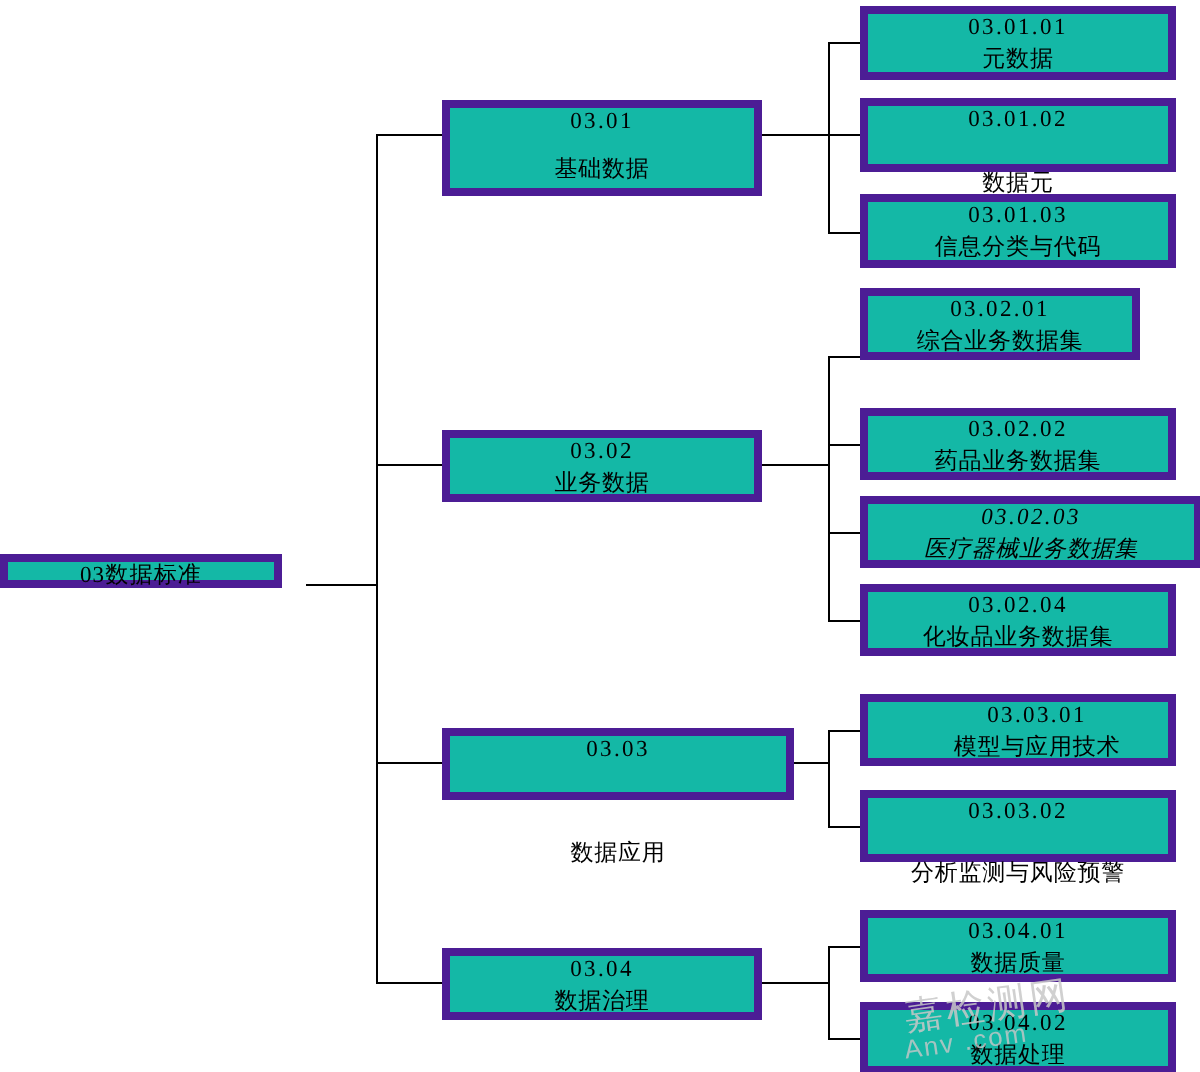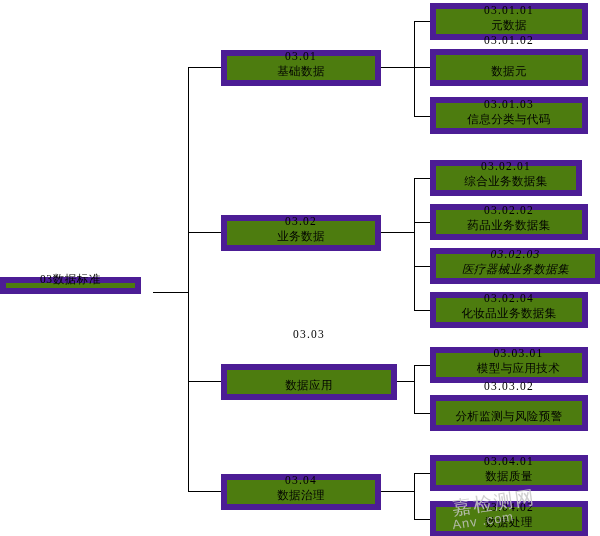--- a/index.html
+++ b/index.html
@@ -11,26 +11,26 @@
     position: relative;
     width: 600px;
     height: 536px;
     background: #ffffff;
     font-family: "Liberation Serif", serif;
     overflow: hidden;
   }
   .node {
     position: absolute;
     box-sizing: border-box;
-    border: 6px solid #4c1d95;
-    background: #4d7c0f;
+    border: 4px solid #4c1d95;
+    background: #14b8a6;
     display: flex;
     flex-direction: column;
     align-items: center;
-    justify-content: flex-end;
+    justify-content: space-between;
     text-align: center;
     color: #000000;
     font-size: 11.5px;
     line-height: 1.35;
     letter-spacing: 0.4px;
     z-index: 3;
   }
   .node .code {
     display: block;
     letter-spacing: 1.2px;
@@ -104,21 +104,21 @@
 
   <div class="line hline" style="left:381px; top:491px; width:33px;"></div>
   <div class="line vline" style="left:414px; top:473px; height:46px;"></div>
   <div class="line hline" style="left:414px; top:473px; width:16px;"></div>
   <div class="line hline" style="left:414px; top:519px; width:16px;"></div>
 
   <div class="node root" style="left:0; top:277px; width:141px; height:17px;">
     <span class="name">03数据标准</span>
   </div>
 
-  <div class="node" style="left:221px; top:50px; width:160px; height:36px;">
+  <div class="node" style="left:221px; top:50px; width:160px; height:48px;">
     <span class="code">03.01</span>
     <span class="name">基础数据</span>
   </div>
 
   <div class="node" style="left:221px; top:215px; width:160px; height:36px;">
     <span class="code">03.02</span>
     <span class="name">业务数据</span>
   </div>
 
   <div class="node" style="left:221px; top:364px; width:176px; height:36px;gap:36px;">
@@ -139,21 +139,21 @@
   <div class="node" style="left:430px; top:49px; width:158px; height:37px;gap:16px;">
     <span class="code">03.01.02</span>
     <span class="name">数据元</span>
   </div>
 
   <div class="node" style="left:430px; top:97px; width:158px; height:37px;">
     <span class="code">03.01.03</span>
     <span class="name">信息分类与代码</span>
   </div>
 
-  <div class="node" style="left:430px; top:160px; width:152px; height:36px;">
+  <div class="node" style="left:430px; top:144px; width:140px; height:36px;">
     <span class="code">03.02.01</span>
     <span class="name">综合业务数据集</span>
   </div>
 
   <div class="node" style="left:430px; top:204px; width:158px; height:36px;">
     <span class="code">03.02.02</span>
     <span class="name">药品业务数据集</span>
   </div>
 
   <div class="node" style="left:430px; top:248px; width:171px; height:36px;font-style:italic;">

